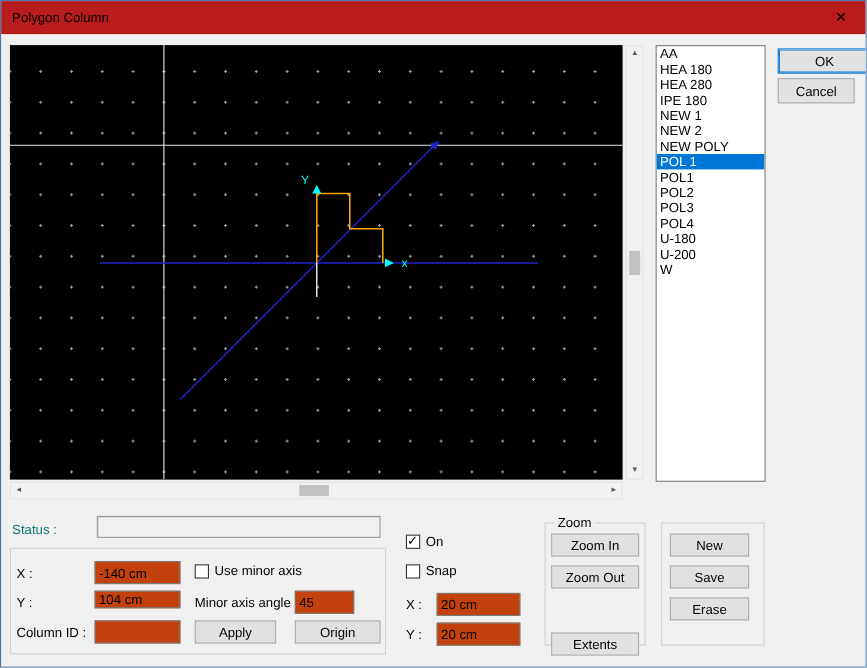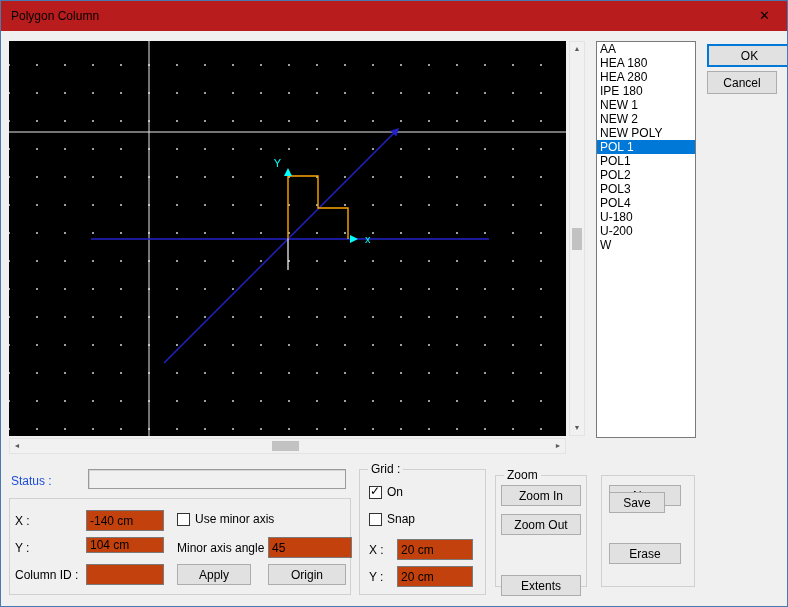--- a/index.html
+++ b/index.html
@@ -41,21 +41,21 @@
   
   .btn { position:absolute; background:#e1e1e1; border:1px solid #adadad; font-size:12px;
     font-family:"Liberation Sans", sans-serif; text-align:center; cursor:pointer; color:#000; }
   .btn-default { border:1px solid #0078d7; box-shadow: inset 0 0 0 1px #0078d7; }
   
   .tbox { position:absolute; background:#c2410c; border:1px solid #7a7a7a; font-size:12px;
     font-family:"Liberation Sans", sans-serif; padding:0 3px; color:#000; }
   .status-box { position:absolute; background:#f0f0f0; border:1px solid #9a9a9a;
     box-shadow: inset 1px 1px 0 #d6d6d6; }
   .lbl { position:absolute; font-size:12px; white-space:nowrap; }
-  .lbl-dim { color:#1d4ed8; }
+  .lbl-dim { color:#0f766e; }
   
   .groupbox { position:absolute; border:1px solid #d0d0d0; }
   .gb-title { position:absolute; top:-8px; left:8px; background:#f0f0f0; padding:0 3px; font-size:12px; }
   
   .checkbox { position:absolute; display:flex; align-items:center; cursor:pointer; }
   .cb-box { width:13px; height:13px; background:#fff; border:1px solid #333; position:relative;
     display:inline-block; margin-right:5px; flex:0 0 13px; }
   .cb-mark { position:absolute; left:0px; top:-3px; font-size:12px; color:#000; visibility:hidden; }
   .checkbox.checked .cb-mark { visibility:visible; }
   .cb-label { font-size:12px; white-space:nowrap; }
@@ -134,30 +134,27 @@
   <span class="lbl" style="left:14px; top:513px;">X :</span>
   <input class="tbox" style="left: 85px; top: 509px; width: 78px; height: 21px;" value="-140 cm">
   <span class="checkbox" style="left:176px; top:511px;">
     <span class="cb-box"></span>
     <span class="cb-label">Use minor axis</span>
   </span>
 
   <span class="lbl" style="left:14px; top:540px;">Y :</span>
   <input class="tbox" style="left: 85px; top: 536px; width: 78px; height: 16px;" value="104 cm">
   <span class="lbl" style="left:176px; top:540px;">Minor axis angle :</span>
-  <input class="tbox" style="left: 267px; top: 536px; width: 84px; height: 21px;" value="45">
+  <input class="tbox" style="left: 267px; top: 536px; width: 54px; height: 21px;" value="45">
 
   <span class="lbl" style="left:14px; top:567px;">Column ID :</span>
   <input class="tbox" style="left: 85px; top: 563px; width: 78px; height: 21px;" value="">
   <button class="btn" style="left:176px; top:563px; width:74px; height:21px;">Apply</button>
   <button class="btn" style="left:267px; top:563px; width:78px; height:21px;">Origin</button>
 
-  <div class="groupbox" style="left:358px; top:468px; width:127px; height:126px;">
-    <span class="gb-title">Grid :</span>
-  </div>
   <span class="checkbox checked" style="left:368px; top:484px;">
     <span class="cb-box">
         <span class="cb-mark">✓</span>
       </span>
     <span class="cb-label">On</span>
   </span>
   <span class="checkbox" style="left:368px; top:511px;">
     <span class="cb-box"></span>
     <span class="cb-label">Snap</span>
   </span>
@@ -168,16 +165,16 @@
 
   <div class="groupbox" style="left:494px; top:474px; width:92px; height:112px;">
     <span class="gb-title">Zoom</span>
   </div>
   <button class="btn" style="left:500px; top:484px; width:80px; height:21px;">Zoom In</button>
   <button class="btn" style="left:500px; top:513px; width:80px; height:21px;">Zoom Out</button>
   <button class="btn" style="left:500px; top:574px; width:80px; height:21px;">Extents</button>
 
   <div class="groupbox" style="left:600px; top:474px; width:94px; height:112px;"></div>
   <button class="btn" style="left:608px; top:484px; width:72px; height:21px;">New</button>
-  <button class="btn" style="left:608px; top:491px; width:56px; height:21px;">Save</button>
+  <button class="btn" style="left:608px; top:513px; width:72px; height:21px;">Save</button>
   <button class="btn" style="left:608px; top:542px; width:72px; height:21px;">Erase</button>
 
 </div>
 
 </body></html>

